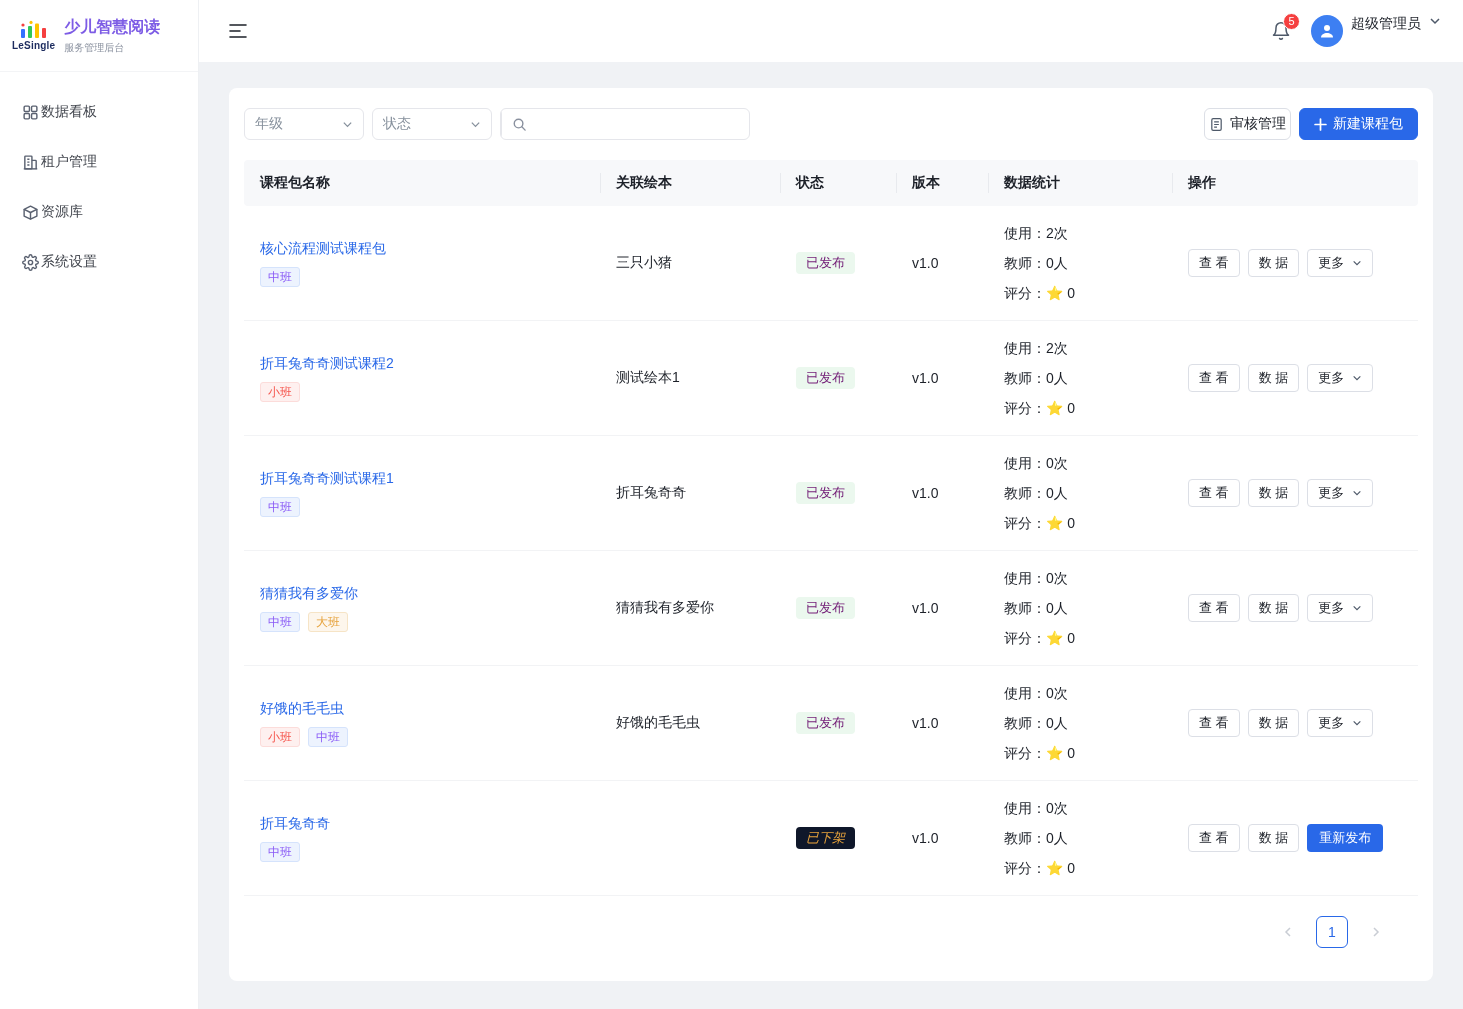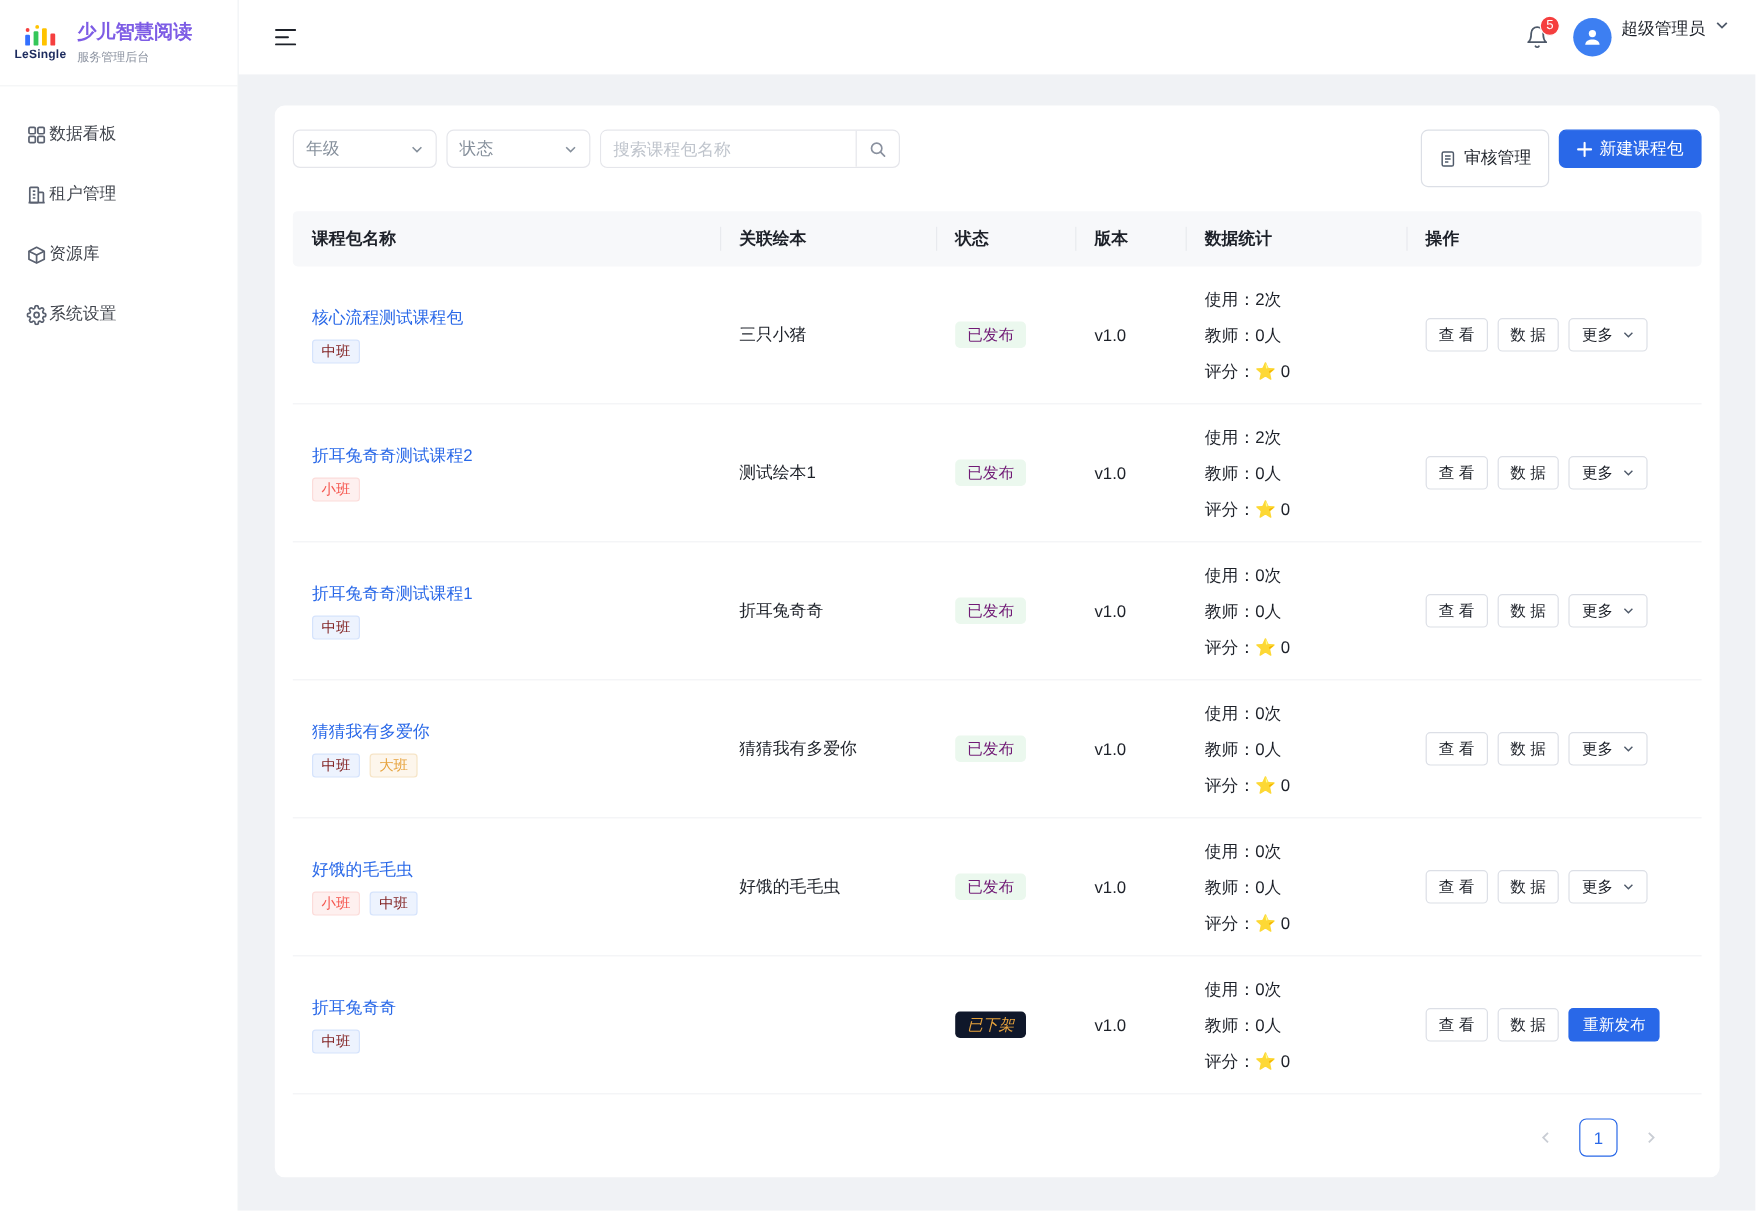--- a/index.html
+++ b/index.html
@@ -38,37 +38,37 @@
 
   
   .filter-row { display:flex; align-items:flex-start; gap:8px; }
   .select { width:120px; height:32px; border:1px solid #e5e6eb; border-radius:6px; display:flex; align-items:center; justify-content:space-between; padding:0 10px; background:#fff; cursor:pointer; }
   .select-placeholder { color:#86909c; font-size:14px; }
   .search-box { width:250px; height:32px; border:1px solid #e5e6eb; border-radius:6px; display:flex; align-items:stretch; background:#fff; overflow:hidden; }
   .search-box input { flex:1; border:none; outline:none; padding:0 10px; font-size:14px; font-family:inherit; color:#1d2129; }
   .search-box input::placeholder { color:#bfc4cc; }
   .search-suffix { width:36px; display:flex; align-items:center; justify-content:center; border-left:1px solid #e5e6eb; cursor:pointer; }
   .btn { display:inline-flex; align-items:center; justify-content:center; gap:6px; border-radius:6px; cursor:pointer; font-family:inherit; font-size:14px; background:#fff; border:1px solid #dcdfe6; color:#1d2129; }
-  .toolbar-review { margin-left:auto; height:48px; padding:0 14px; }
+  .toolbar-review { margin-left:auto; height:32px; padding:0 4px; }
   .btn-primary { background:#2968e8; border-color:#2968e8; color:#fff; }
   .toolbar-create { height:32px; padding:0 14px; }
 
   
   .table { margin-top:20px; }
   .thead, .trow { display:grid; grid-template-columns:356px 180px 116px 92px 184px 1fr; }
   .thead { background:#f7f8fa; border-radius:4px; height:46px; align-items:center; }
   .th { padding:0 16px; font-weight:600; font-size:14px; color:#1d2129; position:relative; }
   .th + .th::before { content:""; position:absolute; left:0; top:50%; transform:translateY(-50%); width:1px; height:20px; background:#e8eaee; }
   .trow { min-height:115px; align-items:center; border-bottom:1px solid #f2f3f5; }
   .cell { padding:0 16px; font-size:14px; color:#1d2129; }
   .cell-name { display:flex; flex-direction:column; align-items:flex-start; gap:9px; }
   .link { color:#2968e8; text-decoration:none; cursor:pointer; font-size:14px; }
   .tags { display:flex; gap:8px; }
   .tag { font-size:12px; line-height:18px; padding:0 7px; border-radius:3px; border:1px solid transparent; }
-  .tag-blue { color:#7f1d1d; background:#edf3fe; border-color:#d5e3fc; }
+  .tag-blue { color:#8b5cf6; background:#edf3fe; border-color:#d5e3fc; }
   .tag-red { color:#f5554d; background:#fef0ef; border-color:#fcdcda; }
   .tag-orange { color:#e6a23c; background:#fdf6ec; border-color:#f6e4c6; }
   .badge-status { display:inline-block; font-size:13px; line-height:22px; padding:0 10px; border-radius:4px; }
   .badge-status.published { color:#701a75; background:#ebf8ee; }
   .badge-status.unpublished { color:#e6a23c; background:#0f172a;font-style:italic; }
   .cell-stats { line-height:30px; }
   .cell-actions { display:flex; gap:8px; align-items:center; }
   .btn-sm { height:28px; padding:0 10px; font-size:13px; border-radius:4px; }
   .btn-more svg { margin-left:2px; }
   .btn-republish { border:none; padding:0 12px; }
@@ -187,21 +187,20 @@
                 <path d="M2 4l4 4 4-4"></path>
               </svg>
           </div>
           <div class="select">
             <span class="select-placeholder">状态</span>
             <svg width="11" height="11" viewBox="0 0 12 12" fill="none" stroke="#86909c" stroke-width="1.4">
                 <path d="M2 4l4 4 4-4"></path>
               </svg>
           </div>
           <div class="search-box">
-            <input type="text" placeholder="搜索课程包名称" style="">
             <span class="search-suffix">
               <svg width="15" height="15" viewBox="0 0 16 16" fill="none" stroke="#8a919f" stroke-width="1.5" stroke-linecap="round">
                   <circle cx="7" cy="7" r="4.6"></circle>
                   <path d="M10.5 10.5 14 14"></path>
                 </svg>
             </span>
           </div>
           <button class="btn toolbar-review">
             <svg width="15" height="15" viewBox="0 0 16 16" fill="none" stroke="#4e5969" stroke-width="1.3">
                 <rect x="3" y="1.8" width="10" height="12.4" rx="1.4"></rect>

